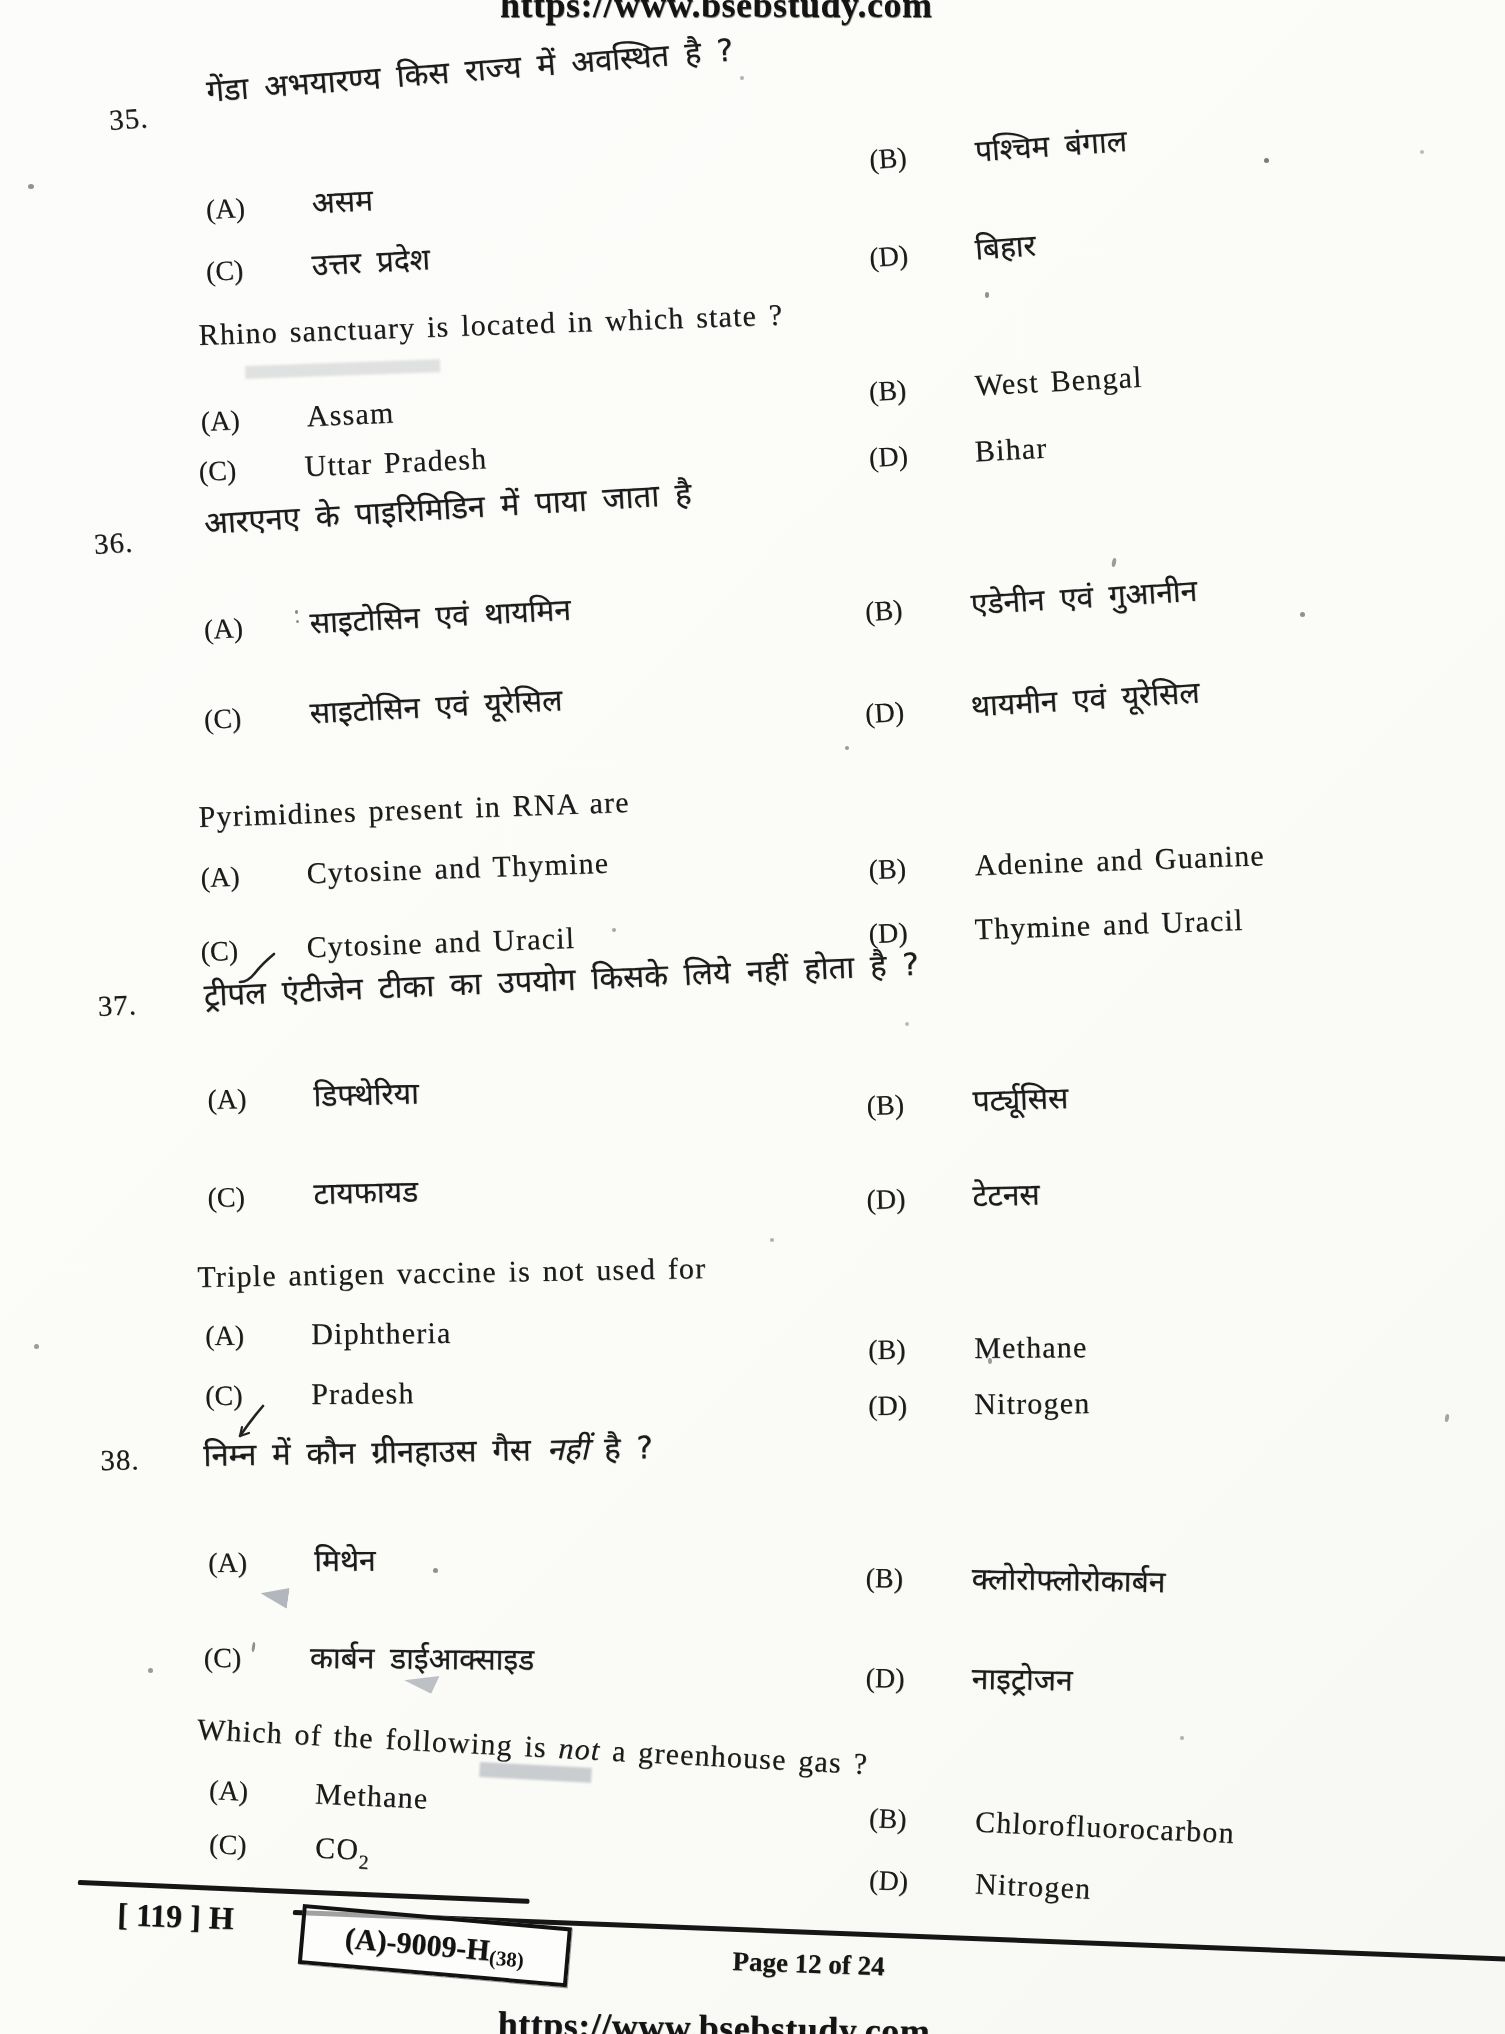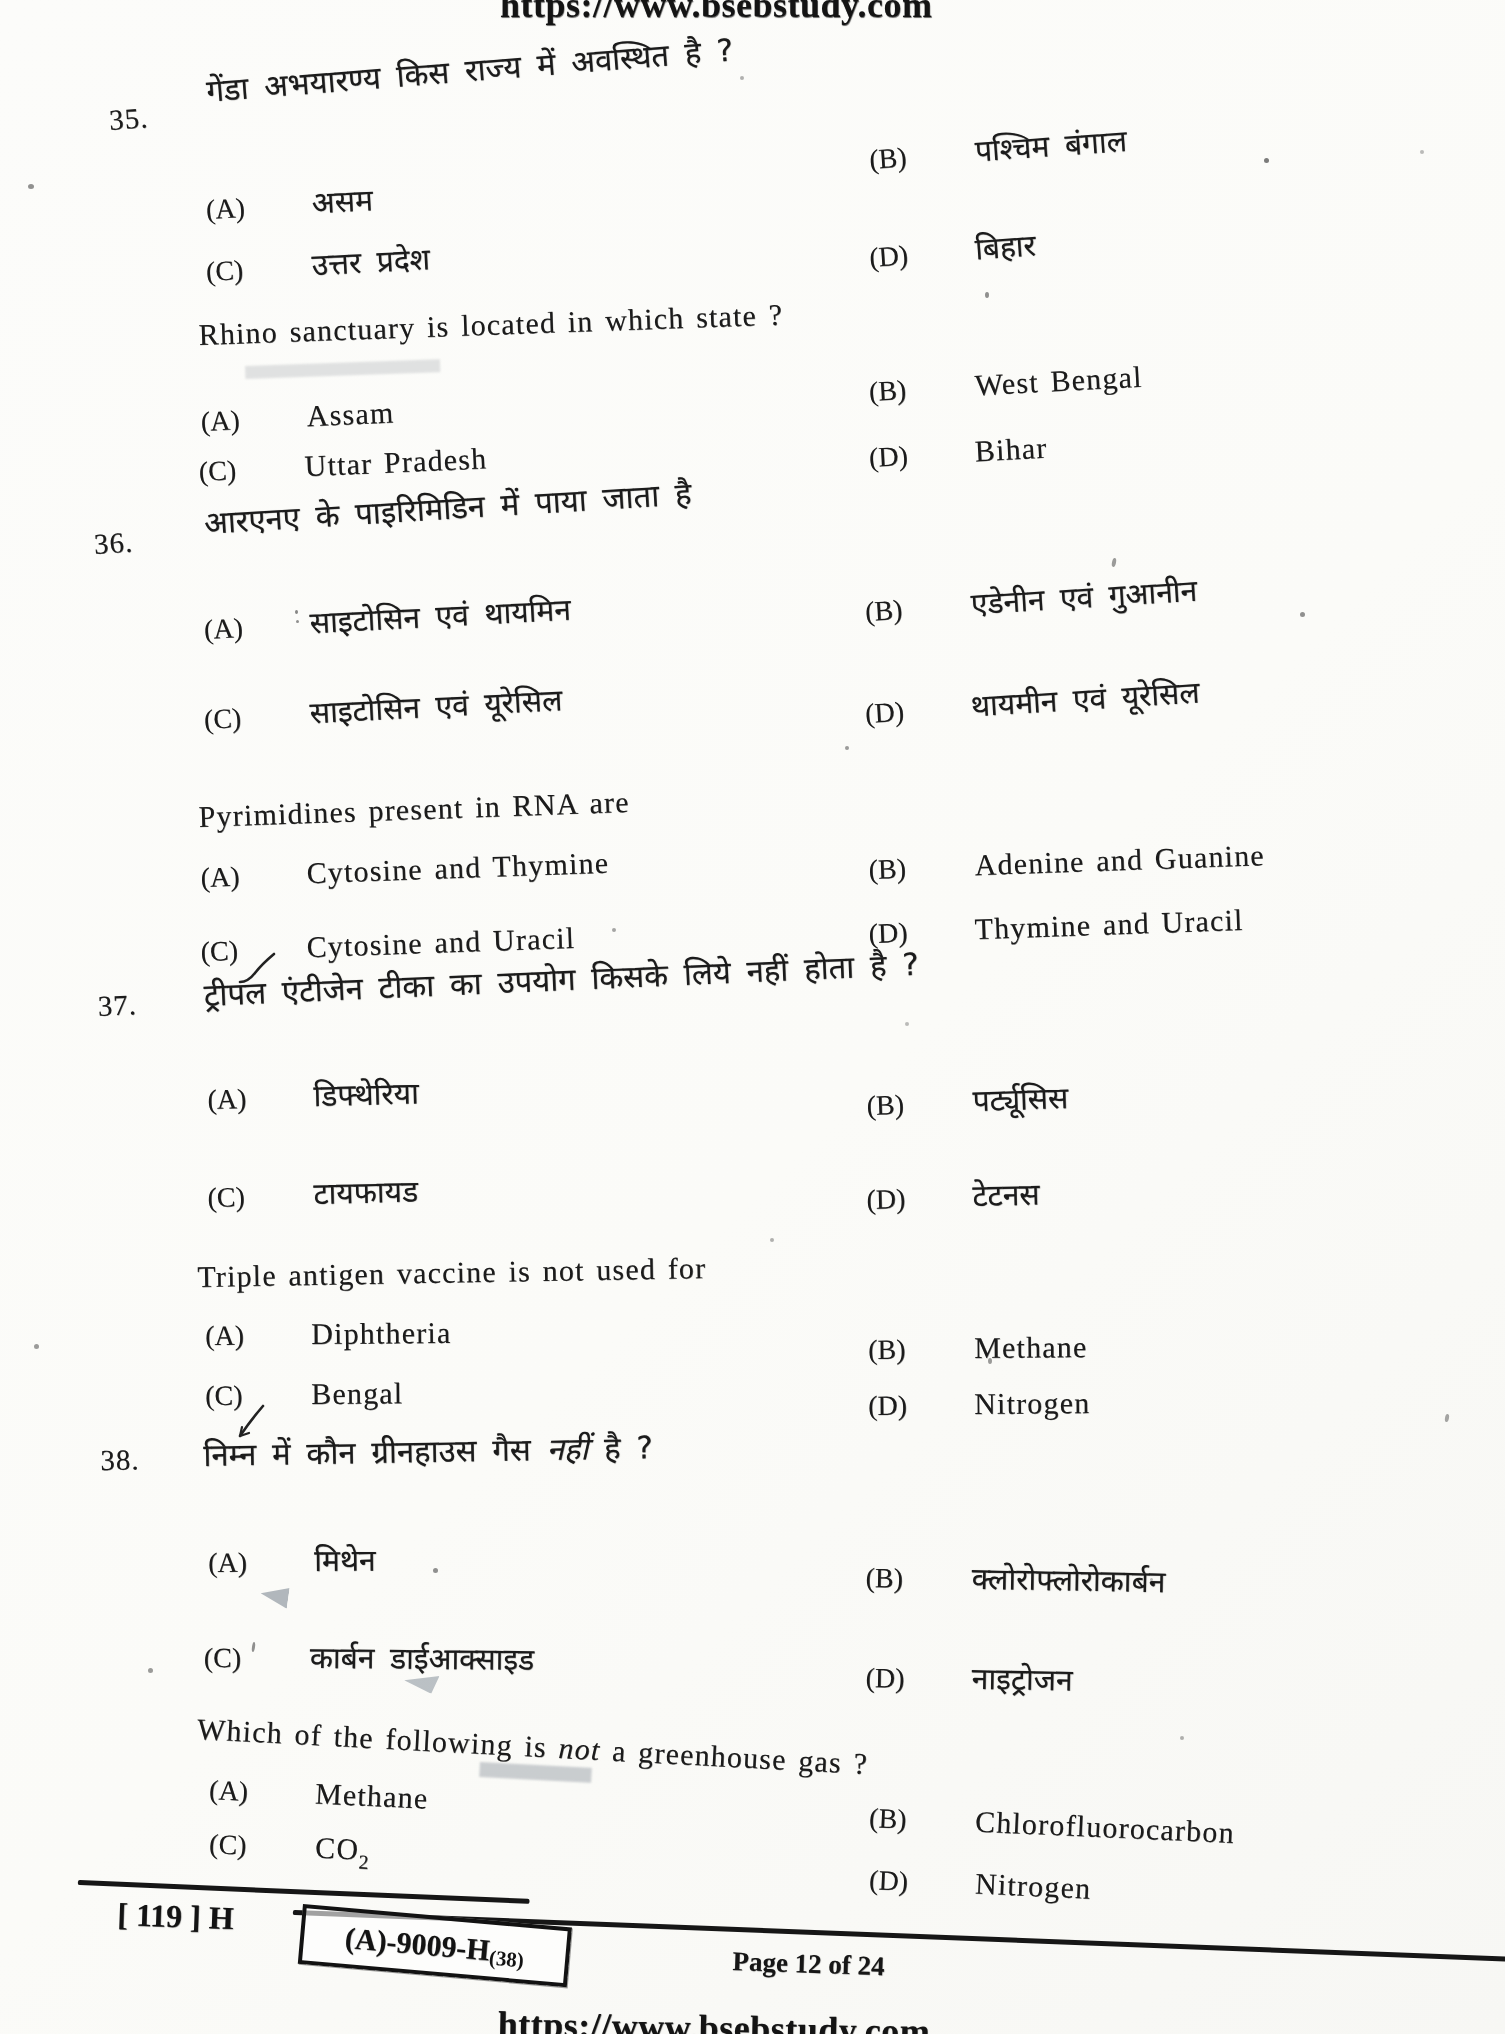--- a/index.html
+++ b/index.html
@@ -133,21 +133,21 @@
 
     <div class="t en" style="left:197px;top:1260px;transform:rotate(-1deg);">Triple antigen vaccine is not used for</div>
 
     <div class="t" style="left:205px;top:1318px;transform:rotate(-0.5deg);">
       <span class="lbl">(A)</span><span class="en">Diphtheria</span>
     </div>
     <div class="t" style="left:868px;top:1332px;transform:rotate(-0.5deg);">
       <span class="lbl">(B)</span><span class="en">Methane</span>
     </div>
     <div class="t" style="left:205px;top:1378px;transform:rotate(-0.5deg);">
-      <span class="lbl">(C)</span><span class="en">Bengal</span>
+      <span class="lbl">(C)</span><span class="en">Pradesh</span>
     </div>
     <div class="t" style="left:868px;top:1388px;transform:rotate(-0.5deg);">
       <span class="lbl">(D)</span><span class="en">Nitrogen</span>
     </div>
 
     <svg class="smudge" style="left:233px;top:1404px;" width="34" height="40">
       <path d="M30 2 Q 18 16 7 32" stroke="#222" stroke-width="2.6" fill="none" stroke-linecap="round"></path>
       <path d="M7 32 L16 29 M7 32 L9 23" stroke="#222" stroke-width="2.2" fill="none" stroke-linecap="round"></path>
     </svg>
   </div>

